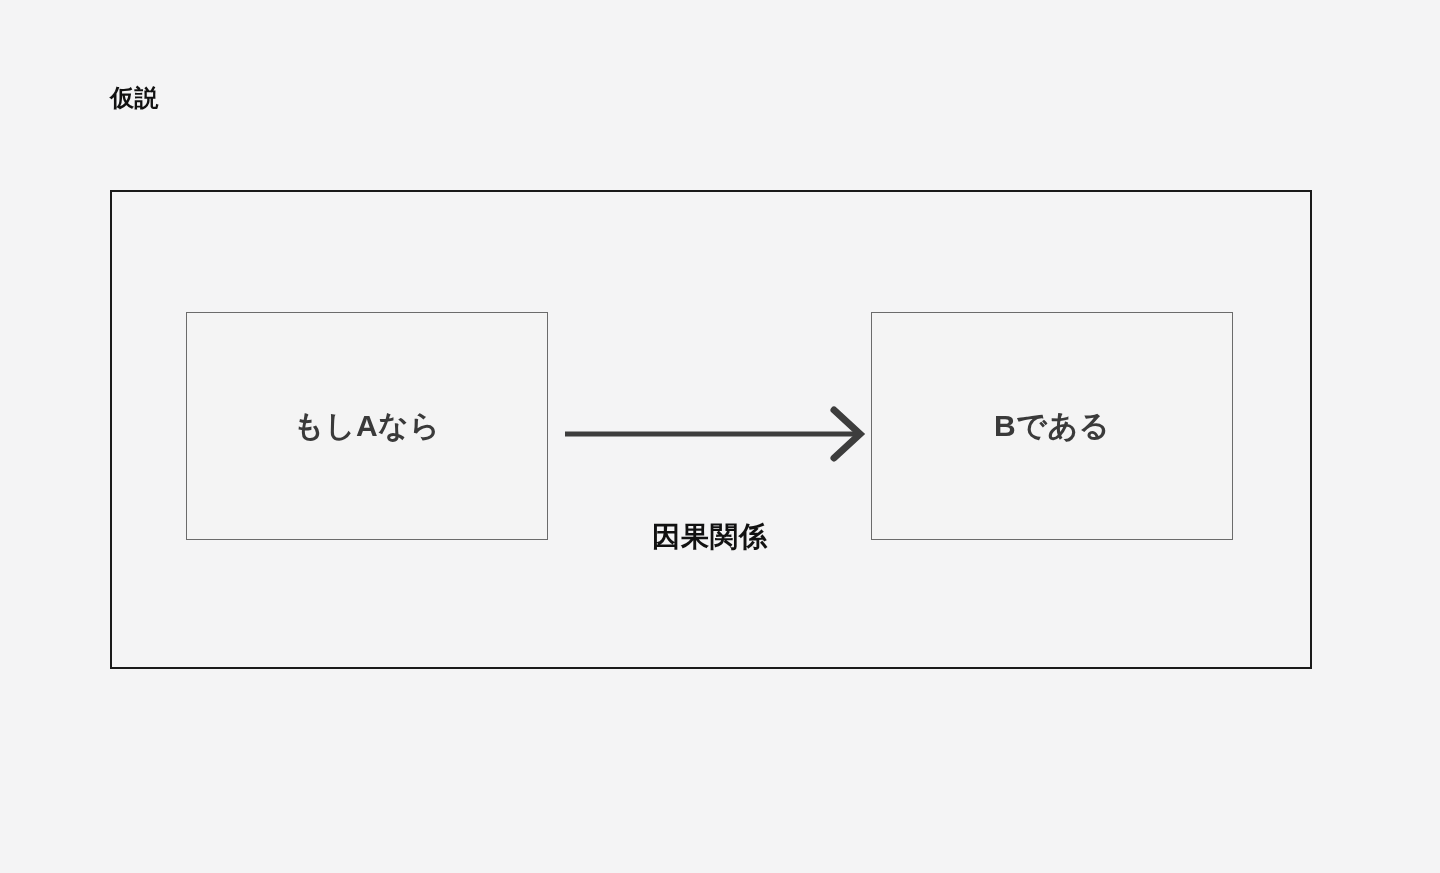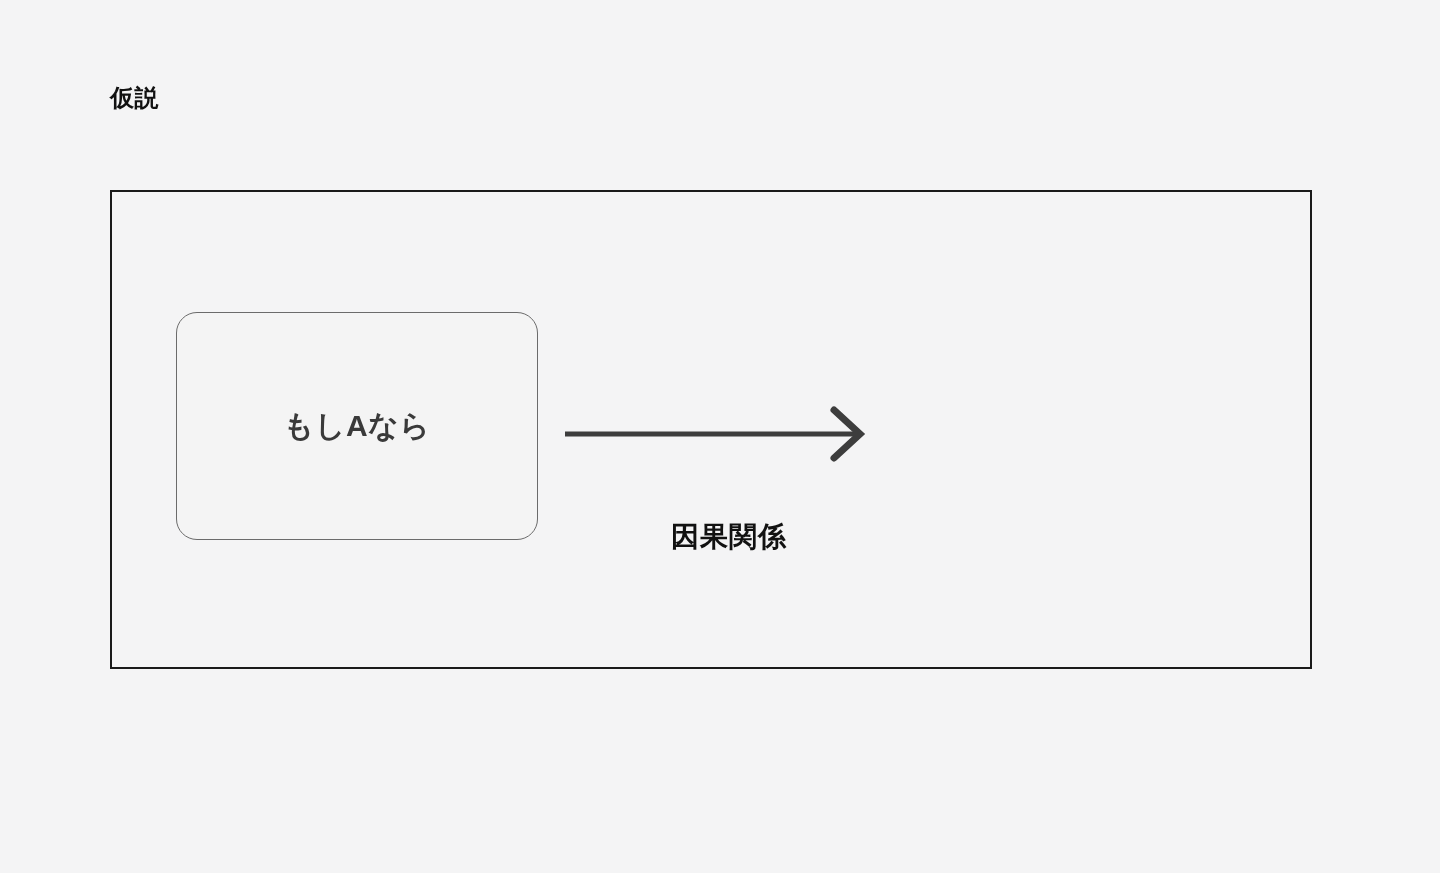--- a/index.html
+++ b/index.html
@@ -50,21 +50,21 @@
     position: absolute;
     width: 362px;
     height: 228px;
     border: 1.5px solid #6b6b6b;
     background: #f4f4f4;
     box-sizing: border-box;
     display: flex;
     align-items: center;
     justify-content: center;
   }
-  .node-box.left  { left: 176px; top: 312px; border-radius: 21px; }
+  .node-box.left  { left: 186px; top: 312px; }
   .node-box.right { left: 871px; top: 312px; }
 
   .node-label {
     font-size: 30px;
     font-weight: 700;
     color: #3a3a3a;
     letter-spacing: 0.5px;
     white-space: nowrap;
   }
 
@@ -73,21 +73,21 @@
     position: absolute;
     left: 555px;
     top: 398px;
     width: 320px;
     height: 74px;
     overflow: visible;
   }
 
   .edge-label {
     position: absolute;
-    left: 579px;
+    left: 560px;
     top: 518px;
     width: 300px;
     text-align: center;
     font-size: 28px;
     font-weight: 700;
     color: #111111;
     letter-spacing: 1px;
     white-space: nowrap;
   }
 </style>
@@ -97,20 +97,23 @@
 <div class="canvas">
 
   <div class="section-title">仮説</div>
 
   <div class="diagram-frame"></div>
 
   <div class="node-box left">
     <span class="node-label">もしAなら</span>
   </div>
 
+  <div class="node-box right">
+    <span class="node-label">Bである</span>
+  </div>
 
   <svg class="arrow-svg" viewBox="0 0 320 74" xmlns="http://www.w3.org/2000/svg">
     <line x1="10" y1="36" x2="300" y2="36" stroke="#3d3d3d" stroke-width="5" stroke-linecap="butt"></line>
     <polyline points="279,12 305,36 279,60" fill="none" stroke="#3d3d3d" stroke-width="7" stroke-linecap="round" stroke-linejoin="miter"></polyline>
   </svg>
 
   <div class="edge-label">因果関係</div>
 
 </div>
 

